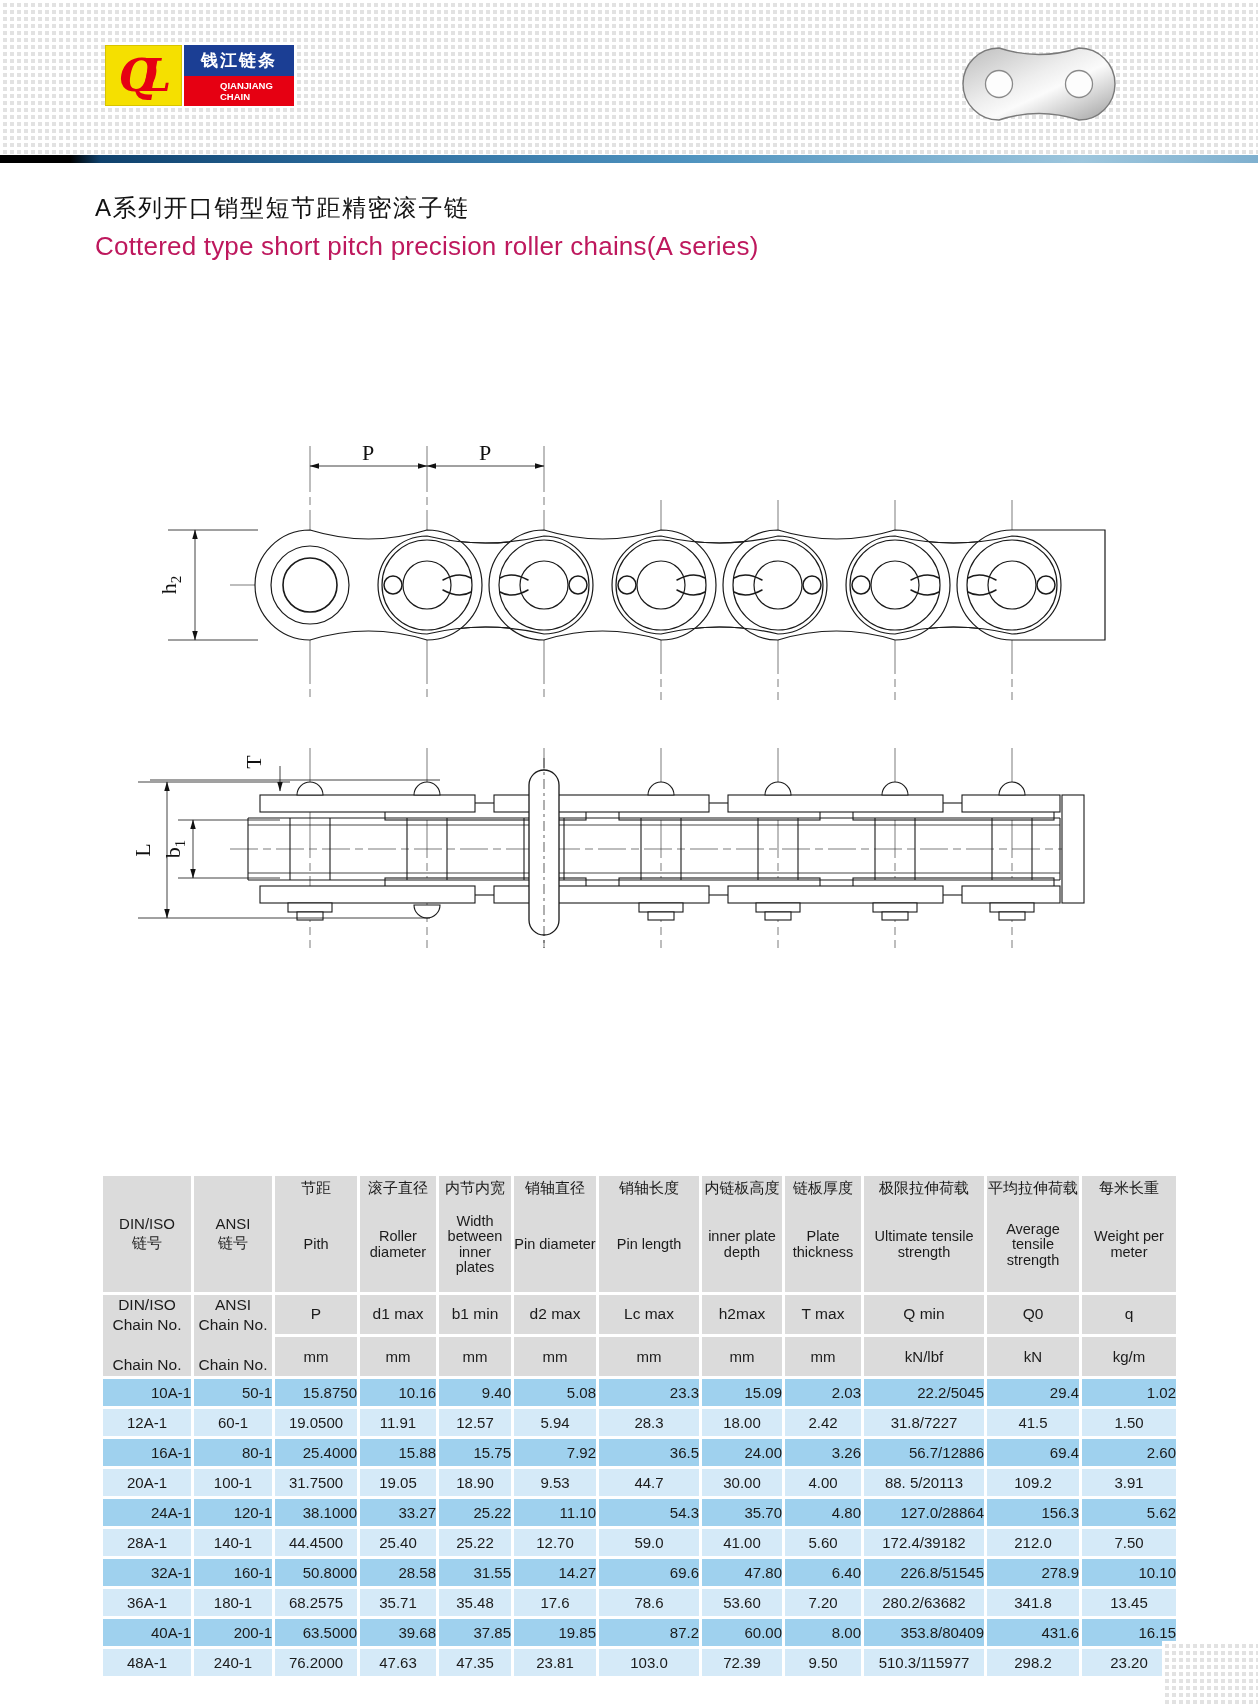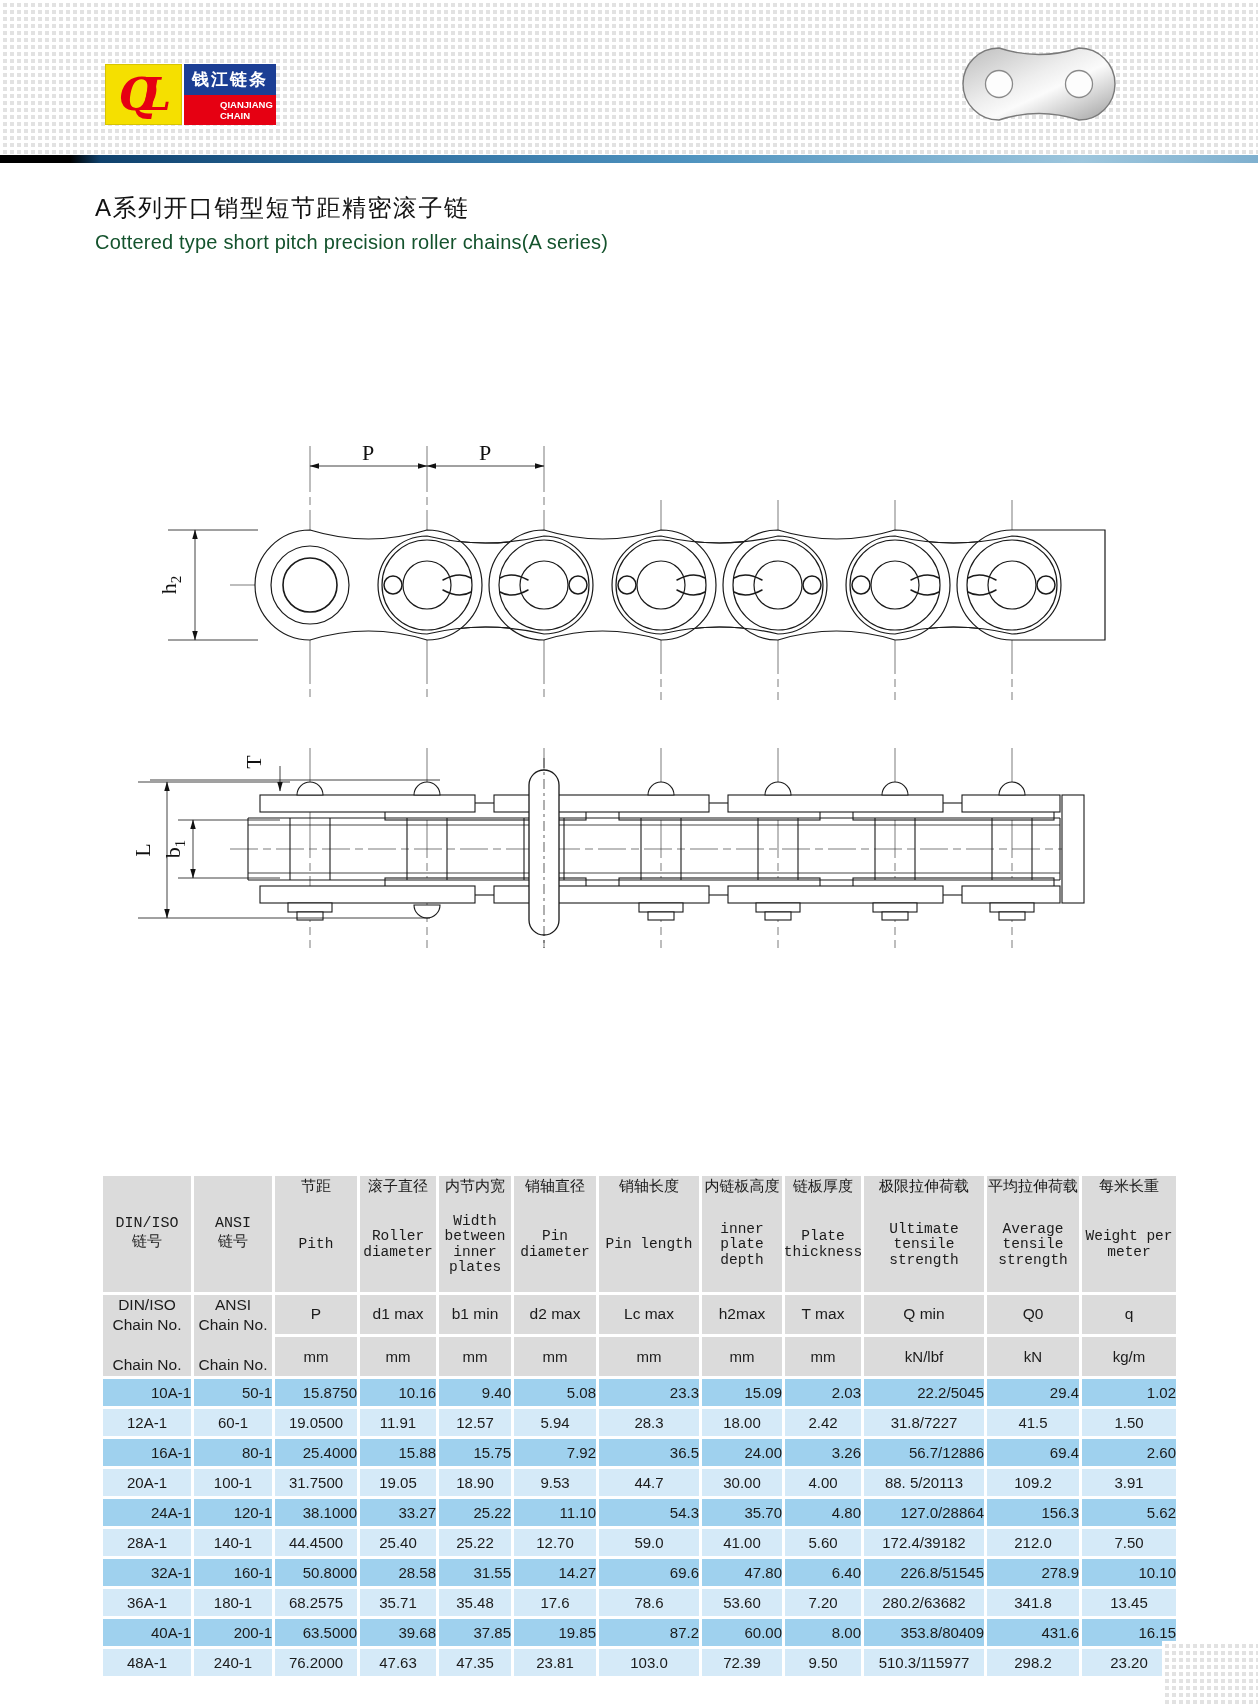--- a/index.html
+++ b/index.html
@@ -14,55 +14,55 @@
       linear-gradient(to right,#fff 0 3px,rgba(255,255,255,0) 3px 7px),
       linear-gradient(to bottom,#fff 0 3px,rgba(255,255,255,0) 3px 7px),
       linear-gradient(#e2e2e2,#e2e2e2);
     background-size:7px 7px,7px 7px,auto;
   }
   .header-band{position:absolute;left:0;top:0;width:1258px;height:155px;}
   .divider{
     position:absolute;left:0;top:155px;width:1258px;height:8px;
     background:linear-gradient(90deg,#000 0%,#000 5.6%,#0f416c 8%,#2a6a9c 28%,#4f93bf 55%,#9dc6dd 86%,#7fb0cf 100%);
   }
-  .brand{position:absolute;left:105px;top:64px;display:flex;}
+  .brand{position:absolute;left:105px;top:45px;display:flex;}
   .brand-mark{
     width:77px;height:61px;background:#f5e000;border:1px solid #d8c400;
     display:flex;align-items:center;justify-content:center;box-sizing:border-box;
   }
   .mono{
     font-family:"DejaVu Serif","Liberation Serif",serif;font-style:italic;font-weight:bold;
     font-size:44px;color:#e60012;letter-spacing:-17px;padding-right:14px;line-height:1;
   }
-  .brand-names{width:92px;height:61px;display:flex;flex-direction:column;margin-left:2px;}
+  .brand-names{width:110px;height:61px;display:flex;flex-direction:column;margin-left:2px;}
   .brand-cn{
     flex:1;background:#1b3e94;color:#fff;font-weight:bold;font-size:17px;
     display:flex;align-items:center;justify-content:center;letter-spacing:2px;
   }
   .brand-en{
     flex:1;background:#e60012;color:#fff;font-weight:bold;font-size:9.5px;
     display:flex;align-items:center;justify-content:center;letter-spacing:0px;padding-left:36px;
   }
   .plate-svg{position:absolute;left:958px;top:44px;}
   .titles{position:absolute;left:95px;top:192px;width:900px;}
   .title-cn{font-size:24px;font-weight:500;letter-spacing:1.5px;color:#111;}
-  .title-en{font-size:20px;font-weight:400;color:#14532d;margin-top:7px;letter-spacing:0.2px;}
+  .title-en{font-size:26px;font-weight:400;color:#be185d;margin-top:7px;letter-spacing:0.2px;}
   .diagram{position:absolute;left:130px;top:418px;}
   .diagram text{font-family:"Liberation Serif","DejaVu Serif",serif;font-size:22px;fill:#111;}
   table.spec{
     position:absolute;left:100px;top:1173px;width:1066px;
     border-collapse:separate;border-spacing:3px;table-layout:fixed;
   }
   table.spec th,table.spec td{
     text-align:center;vertical-align:middle;font-weight:normal;padding:0;overflow:hidden;
   }
   table.spec th{background:var(--header-gray,#dbdbdb);}
   tr.dk td{background:var(--row-dark,#9fd1ee);text-align:right;}
   tr.lt td{background:var(--row-light,#d5eaf8);}
-  .r1 th{height:116px;font-family:Liberation Mono, monospace;}
+  .r1 th{height:116px;}
   .r2 th{height:28px;font-size:15.5px;}
   .r3 th{height:28px;font-size:15px;}
   tbody td{height:27px;font-size:15px;}
   .wrap{display:flex;flex-direction:column;align-items:center;justify-content:flex-start;height:100%;padding-top:3px;box-sizing:border-box;}
   .wrap.centered{justify-content:center;padding-top:0;}
   .zh{font-size:15px;line-height:1.25;white-space:nowrap;}
   .en{font-size:14.5px;line-height:1.07;flex:1;display:flex;align-items:center;}
   .sub2{line-height:1.3;font-size:15.5px;}
   .corner{position:absolute;right:0;bottom:0;width:96px;height:66px;}
 </style>

